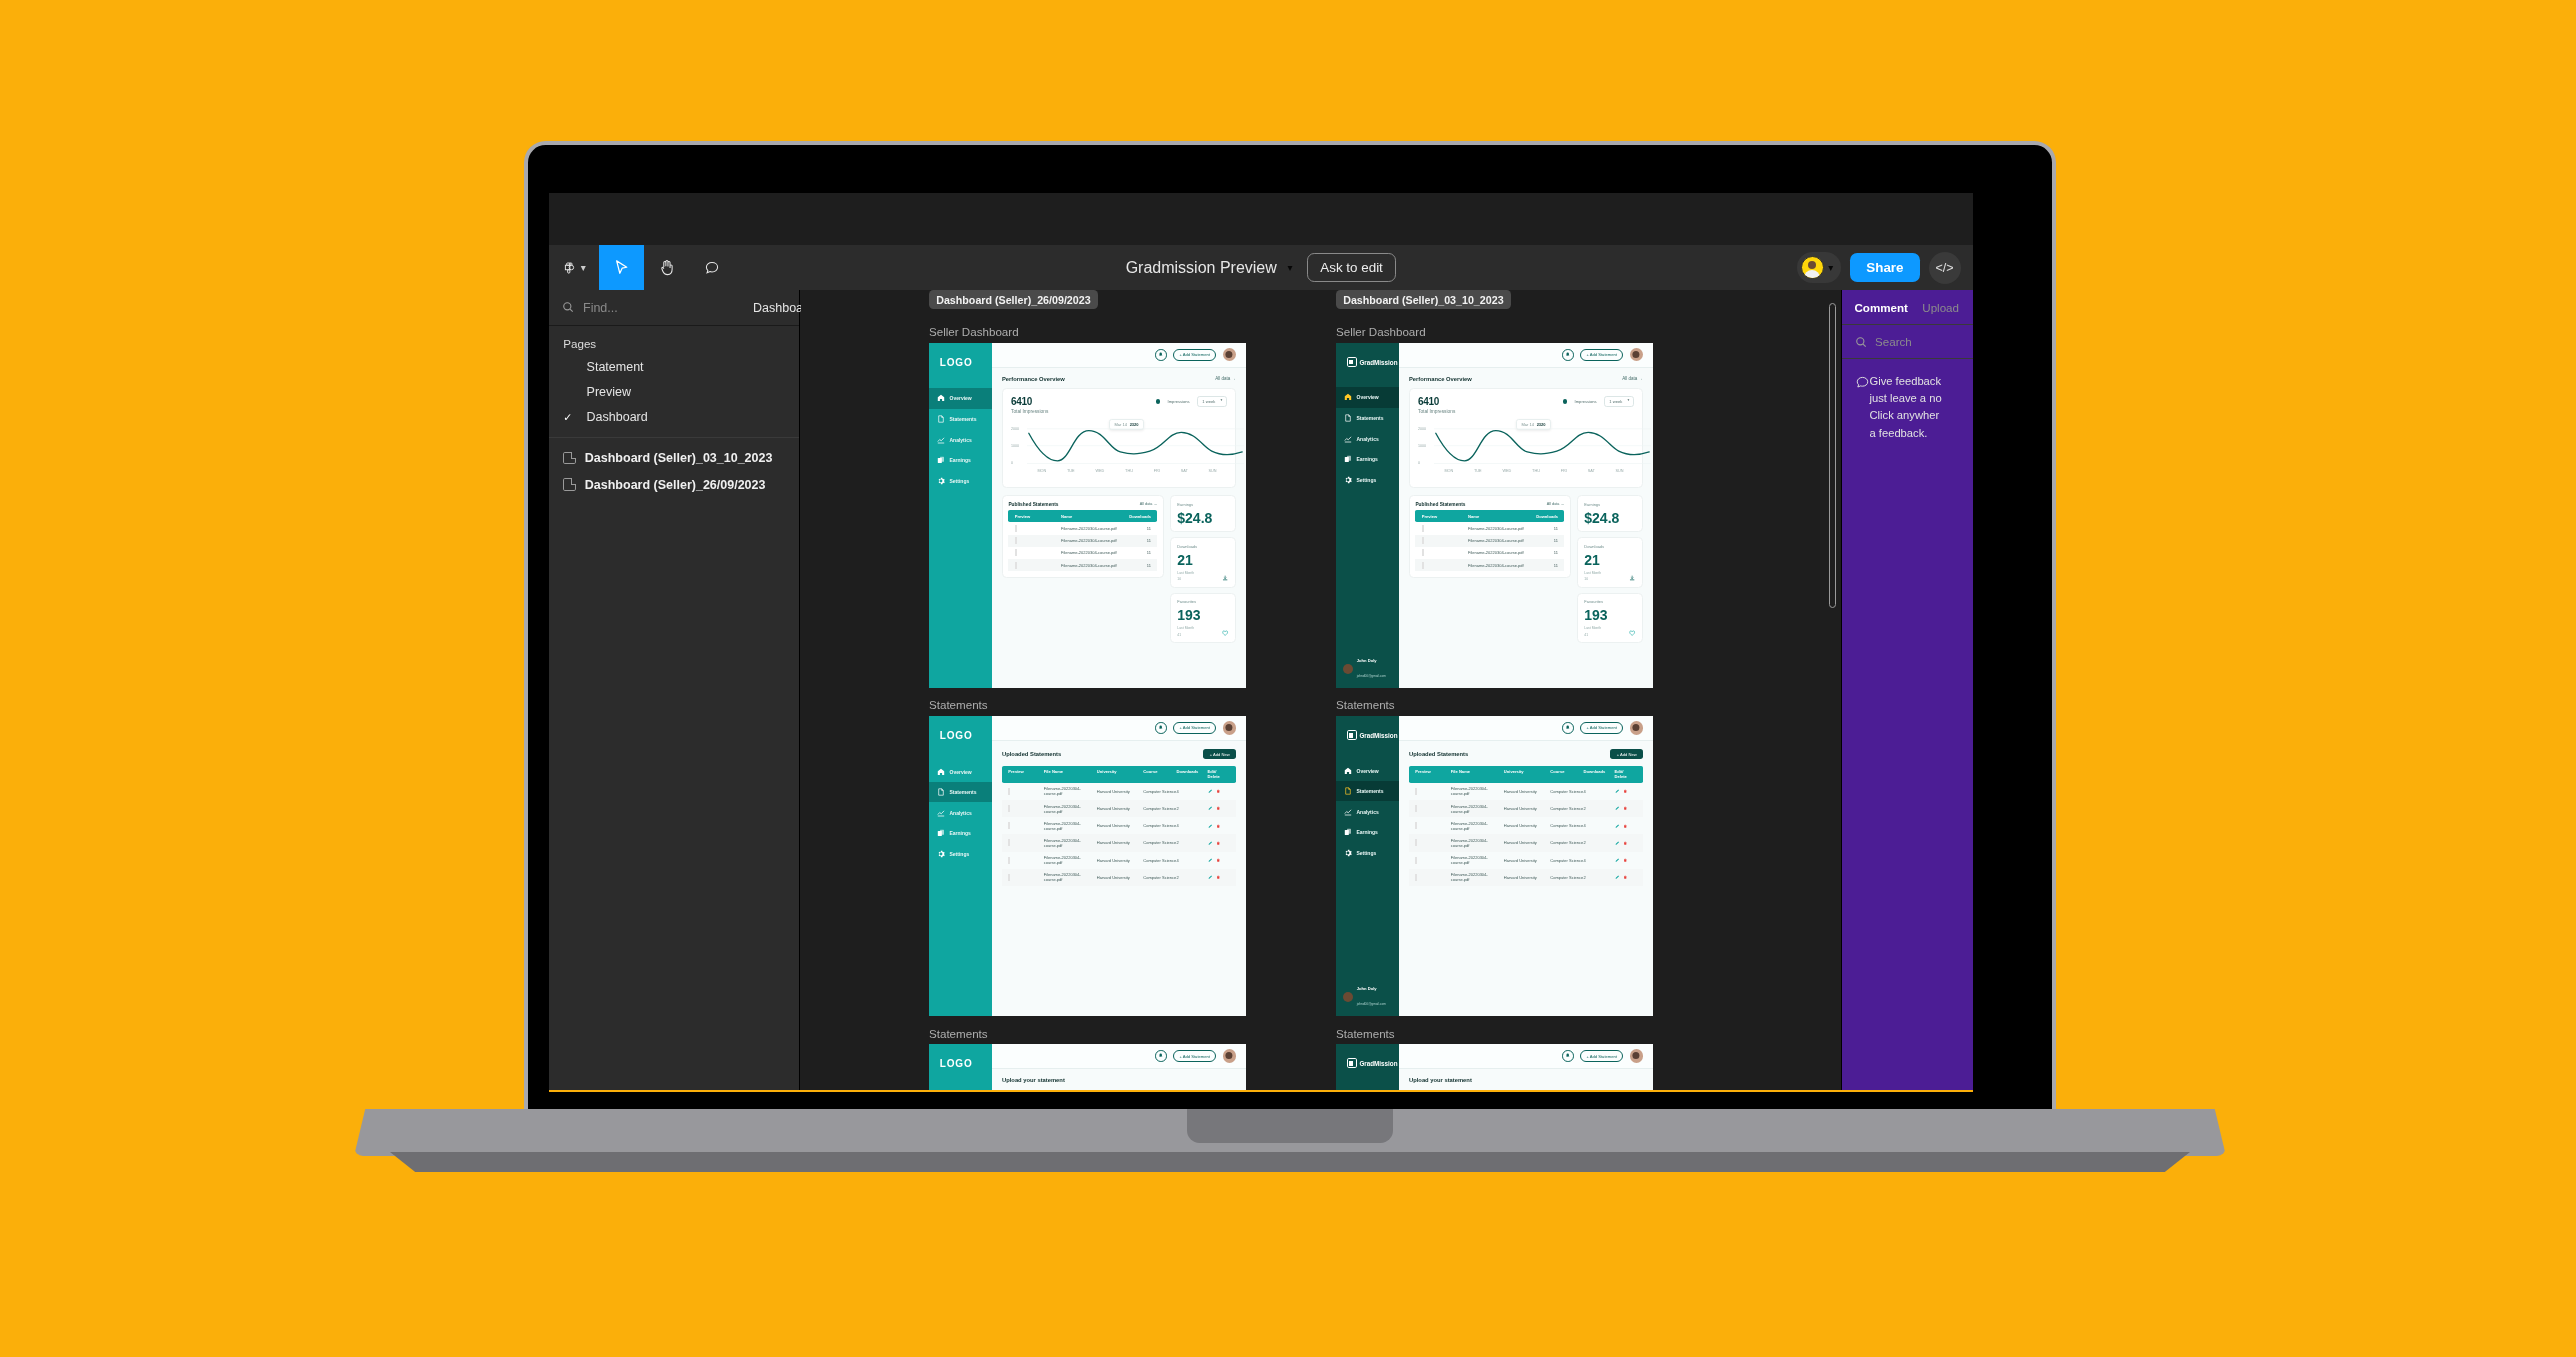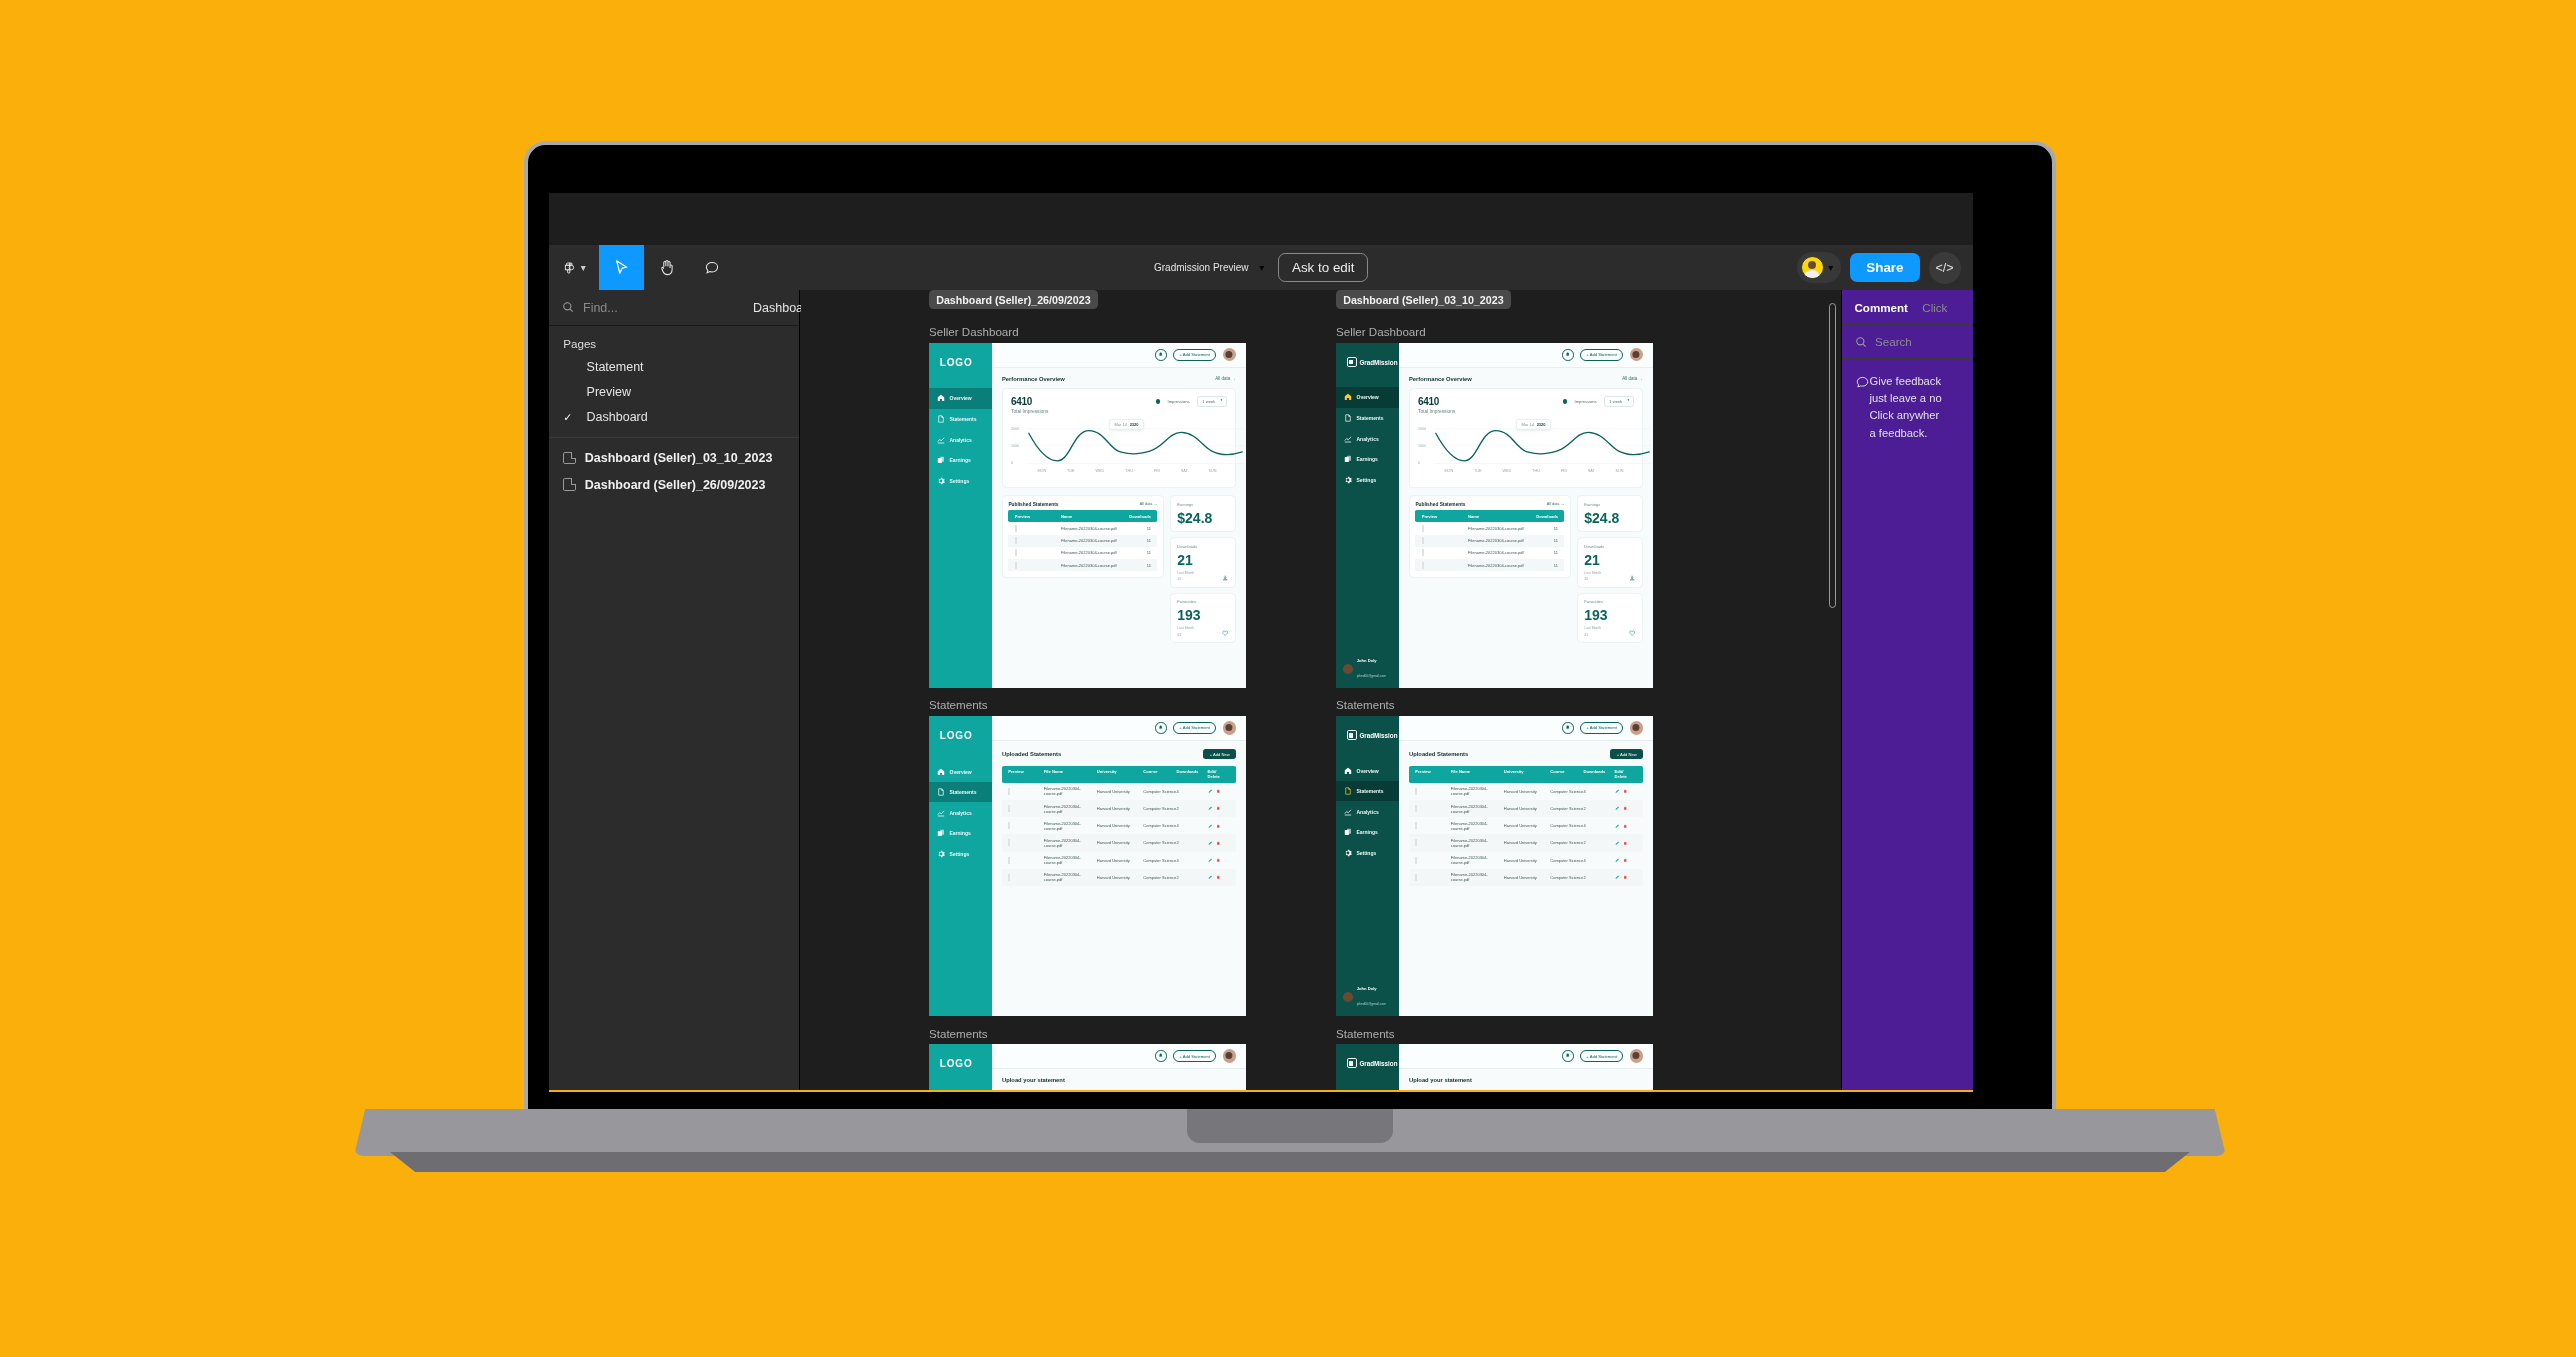--- a/index.html
+++ b/index.html
@@ -70,21 +70,21 @@
   }
   .tool-btn.menu { width: 50px; gap: 3.6px; }
   .tool-btn.active { background: #0D99FF; color: #fff; }
   .chev { font-size: 10px; opacity: .85; }
   #toolbar-center {
     position: absolute; left: 0; right: 0;
     display: flex; align-items: center; justify-content: center; gap: 14.3px;
     pointer-events: none;
   }
   #file-name-wrap { display: flex; align-items: center; gap: 10.7px; pointer-events: auto; }
-  #file-name { color: #E6E6E6; font-size: 10px; }
+  #file-name { color: #E6E6E6; font-size: 16px; }
   #ask-to-edit {
     border: 0.9px solid #8A8A8A; border-radius: 7.2px;
     color: #EDEDED; font-size: 13.4px;
     padding: 6.3px 12.5px; background: transparent; cursor: pointer;
     pointer-events: auto;
   }
   #toolbar-right {
     margin-left: auto; display: flex; align-items: center; gap: 9px;
     padding-right: 12.5px;
   }
@@ -1184,21 +1184,21 @@
 
             </div>
           </div>
         </div>
       </div>
     </div>
 
     <div id="right-panel">
       <div id="rp-tabs">
         <span class="rp-tab active">Comment</span>
-        <span class="rp-tab">Click</span>
+        <span class="rp-tab">Upload</span>
       </div>
       <div id="rp-search">
         <span>
           <svg width="12.5" height="12.5" viewBox="0 0 16 16" fill="none" stroke="#9A9A9A" stroke-width="1.4">
             <circle cx="6.8" cy="6.8" r="4.6"></circle>
               <path d="M10.3 10.3l3.4 3.4"></path>
           </svg>
         </span>
         <input id="rp-search-input" placeholder="Search" style="">
       </div>

